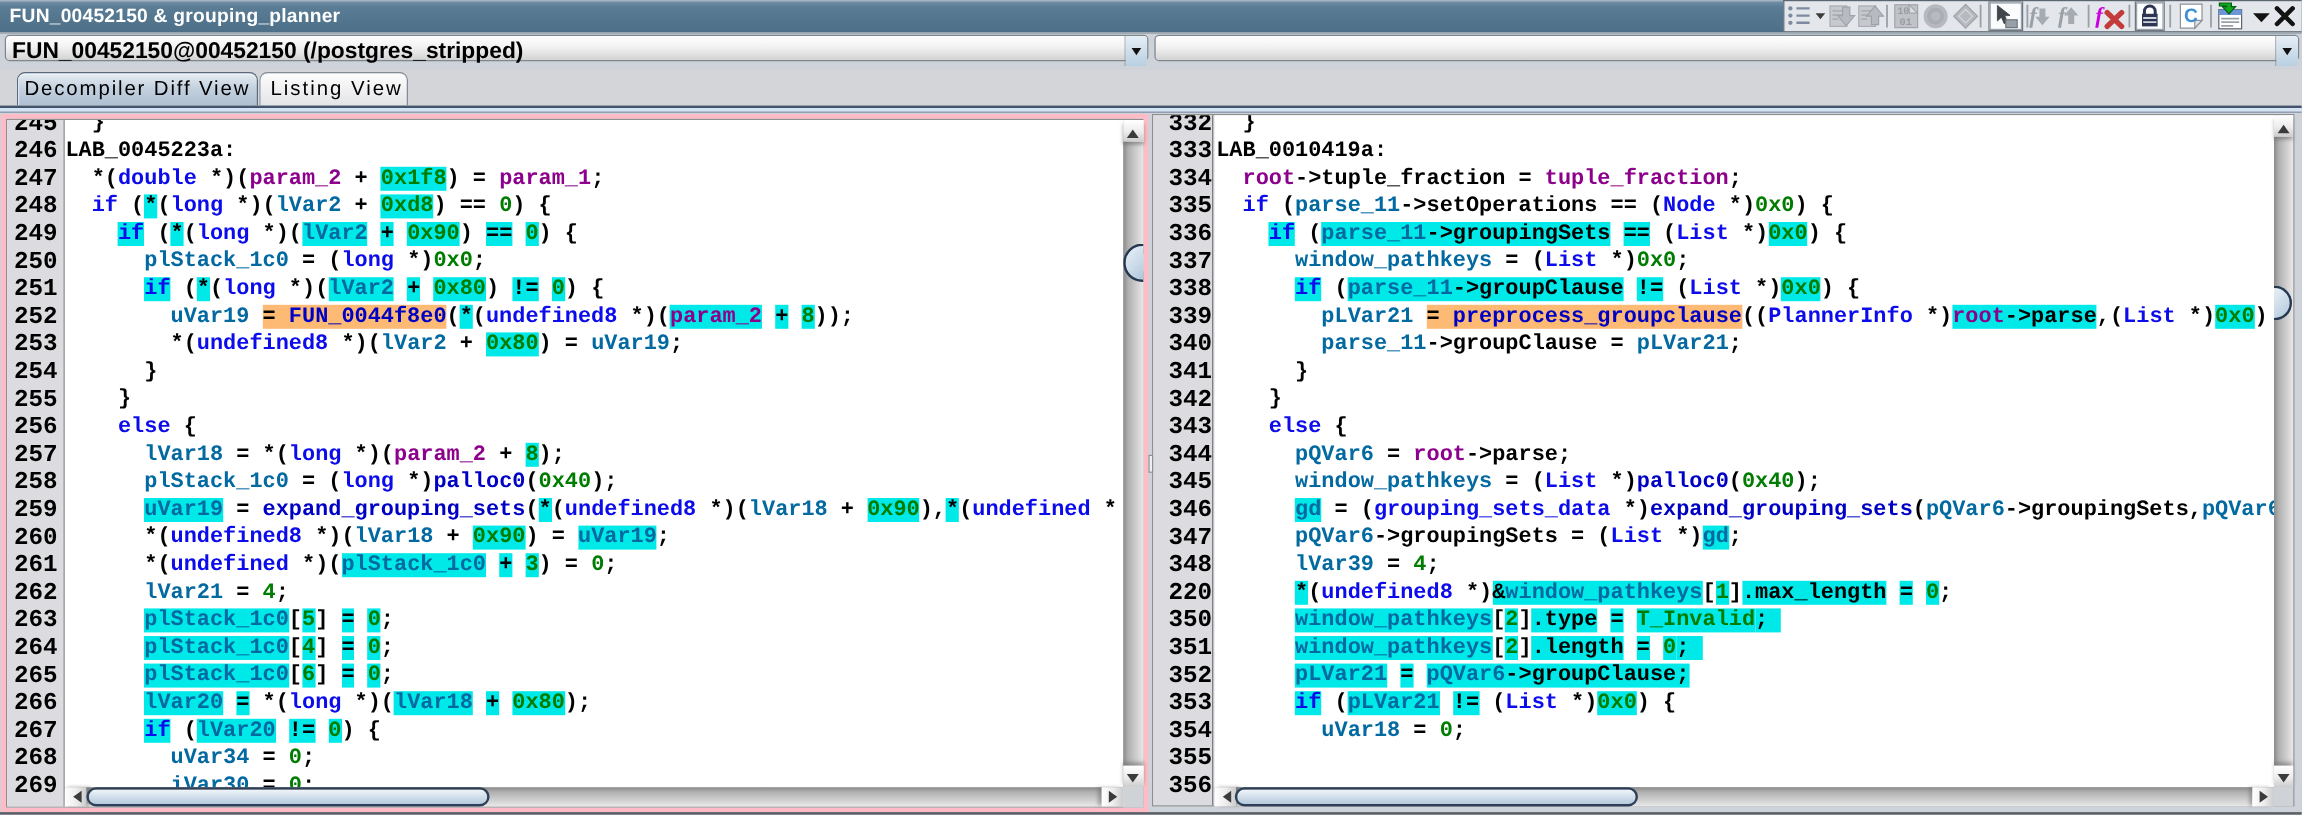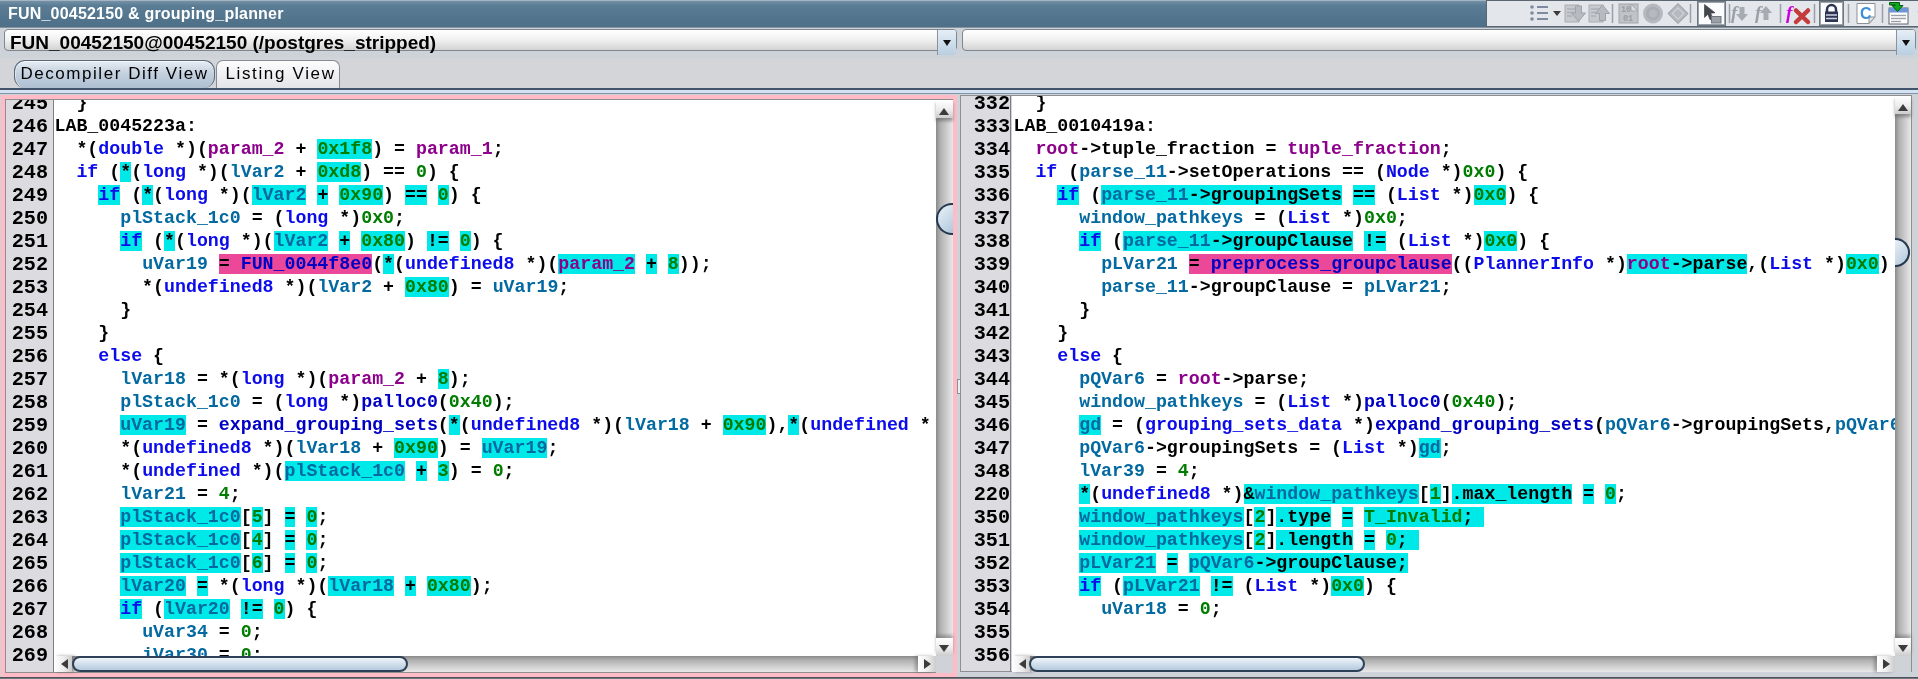--- a/index.html
+++ b/index.html
@@ -4,34 +4,34 @@
 <style>
 html,body{margin:0;padding:0;width:1918px;height:679px;overflow:hidden;background:#ced2d9;}
 *{box-sizing:border-box;}
 
 #titlebar{position:absolute;left:0;top:0;width:1918px;height:27px;
   background:linear-gradient(180deg,#7490a5 0%,#5a7d95 18%,#53768e 60%,#4d6f88 100%);
   border-top:1px solid #a3b4c2;}
 #title{position:absolute;left:8px;top:3.5px;height:26px;line-height:26px;color:#ffffff;
   font:bold 16px "Liberation Sans",sans-serif;letter-spacing:0.2px;white-space:pre;}
 #toolbar{position:absolute;left:1486px;top:0;width:432px;height:27px;background:#e3e6ea;
-  border:1px solid #5c6670;border-right:none;padding-left:40px;}
+  border:1px solid #5c6670;border-right:none;}
 #comborow{position:absolute;left:0;top:27px;width:1918px;height:31px;background:#ced3d9;border-top:1px solid #8593a0;}
 .combo{position:absolute;top:29px;height:22px;background:linear-gradient(180deg,#ffffff 0%,#f2f2f2 45%,#dcdcdc 85%,#d2d2d2 100%);
   border:1px solid #7e868e;border-radius:4px;}
 .combo .ctext{position:absolute;top:2px;height:25px;line-height:26px;color:#000;
   font:bold 19px "Liberation Sans",sans-serif;white-space:pre;}
 .cbtn{position:absolute;top:0;right:0;width:19px;height:25px;border-left:1px solid #8a929a;
   background:linear-gradient(180deg,#e6eef6 0%,#cfdfec 50%,#b9cfe0 100%);border-radius:0 3px 3px 0;}
 .cbtn:after{content:"";position:absolute;left:5px;top:10px;border:4.5px solid transparent;border-top:6px solid #111;}
 #tabrow{position:absolute;left:0;top:58px;width:1918px;height:30.5px;background:#d3d5d9;}
 .tab{position:absolute;top:59.5px;height:28px;font:17px "Liberation Sans",sans-serif;color:#111;
   text-align:center;color:#000;border:1px solid #5a6a7c;border-bottom:none;border-radius:7px 7px 0 0;}
 #tab1{left:14px;width:201px;letter-spacing:1.55px;background:linear-gradient(180deg,#e7edf3 0%,#c4d1df 45%,#aebfd2 100%);
-  box-shadow:inset 0 1px 0 #f4f8fb, inset 1px 0 0 #dde6ee;line-height:26px;border-radius:11px;}
+  box-shadow:inset 0 1px 0 #f4f8fb, inset 1px 0 0 #dde6ee;line-height:26px;}
 #tab2{left:216px;width:124px;letter-spacing:1.65px;padding-left:5px;background:linear-gradient(180deg,#fdfdfe 0%,#efeff1 55%,#e3e4e7 100%);
   border-color:#828c96;line-height:26px;}
 #tabline1{position:absolute;left:0;top:87.5px;width:1918px;height:2px;background:#42536a;}
 #tabline2{position:absolute;left:0;top:89.5px;width:1918px;height:3px;background:#d4e3f3;}
 #tabline3{position:absolute;left:0;top:92.5px;width:1918px;height:1.5px;background:#8493a6;}
 #bottombar{position:absolute;left:0;top:677px;width:1918px;height:2px;background:#71777f;border-top:1px solid #4d5259;}
 
 #pinkbox{position:absolute;left:1px;top:95px;width:956px;height:582px;background:#ffbcc6;}
 #linner{position:absolute;left:5px;top:99px;width:948px;height:574px;border:1px solid #8f8f8f;background:#fff;}
 #lnumcol{position:absolute;left:6px;top:100px;width:48px;height:572px;background:#dcdce0;border-right:1px solid #7f7f7f;}
@@ -42,21 +42,21 @@
 .code div{height:23px;white-space:pre;}
 .nums{position:absolute;font:bold 20.2px "Liberation Mono",monospace;line-height:23px;text-align:right;color:#000;}
 .nums div{height:23px;}
 
 .k{color:#0b0beb;}
 .f{color:#0000c4;}
 .v{color:#0369a1;}
 .p{color:#8c008c;}
 .c{color:#007d00;}
 .hc{background:#00e9e9;}
-.hp{background:#ec4899;margin-top:12px;}
+.hp{background:#fdba74;margin-top:12px;}
 
 .sbtn{position:absolute;background:linear-gradient(180deg,#ffffff 0%,#ececec 55%,#cccccc 100%);}
 .tri{position:absolute;width:0;height:0;border:5px solid transparent;}
 .vtrack{position:absolute;background:linear-gradient(90deg,#8a8a8a 0px,#b0b0b0 25%,#d2d2d2 70%,#e9e9e9 100%);}
 .htrack{position:absolute;background:linear-gradient(180deg,#8a8a8a 0px,#b0b0b0 25%,#d2d2d2 70%,#e9e9e9 100%);}
 .hthumb{position:absolute;background:linear-gradient(180deg,#f0f5fa 0%,#d4e1ec 45%,#b5cbde 100%);
   border:2px solid #2e4058;border-radius:8.5px;}
 #vthumbL{position:absolute;left:936px;top:203px;width:16.5px;height:32px;background:linear-gradient(135deg,#eaf1f7 0%,#cbdbe9 55%,#adc6db 100%);
   border:2px solid #253850;border-right:none;border-radius:16px 0 0 16px;}
 #vthumbR{position:absolute;left:1894.5px;top:238px;width:15.5px;height:29px;background:linear-gradient(135deg,#e8eff6 0%,#cadae8 55%,#b0c8dc 100%);

